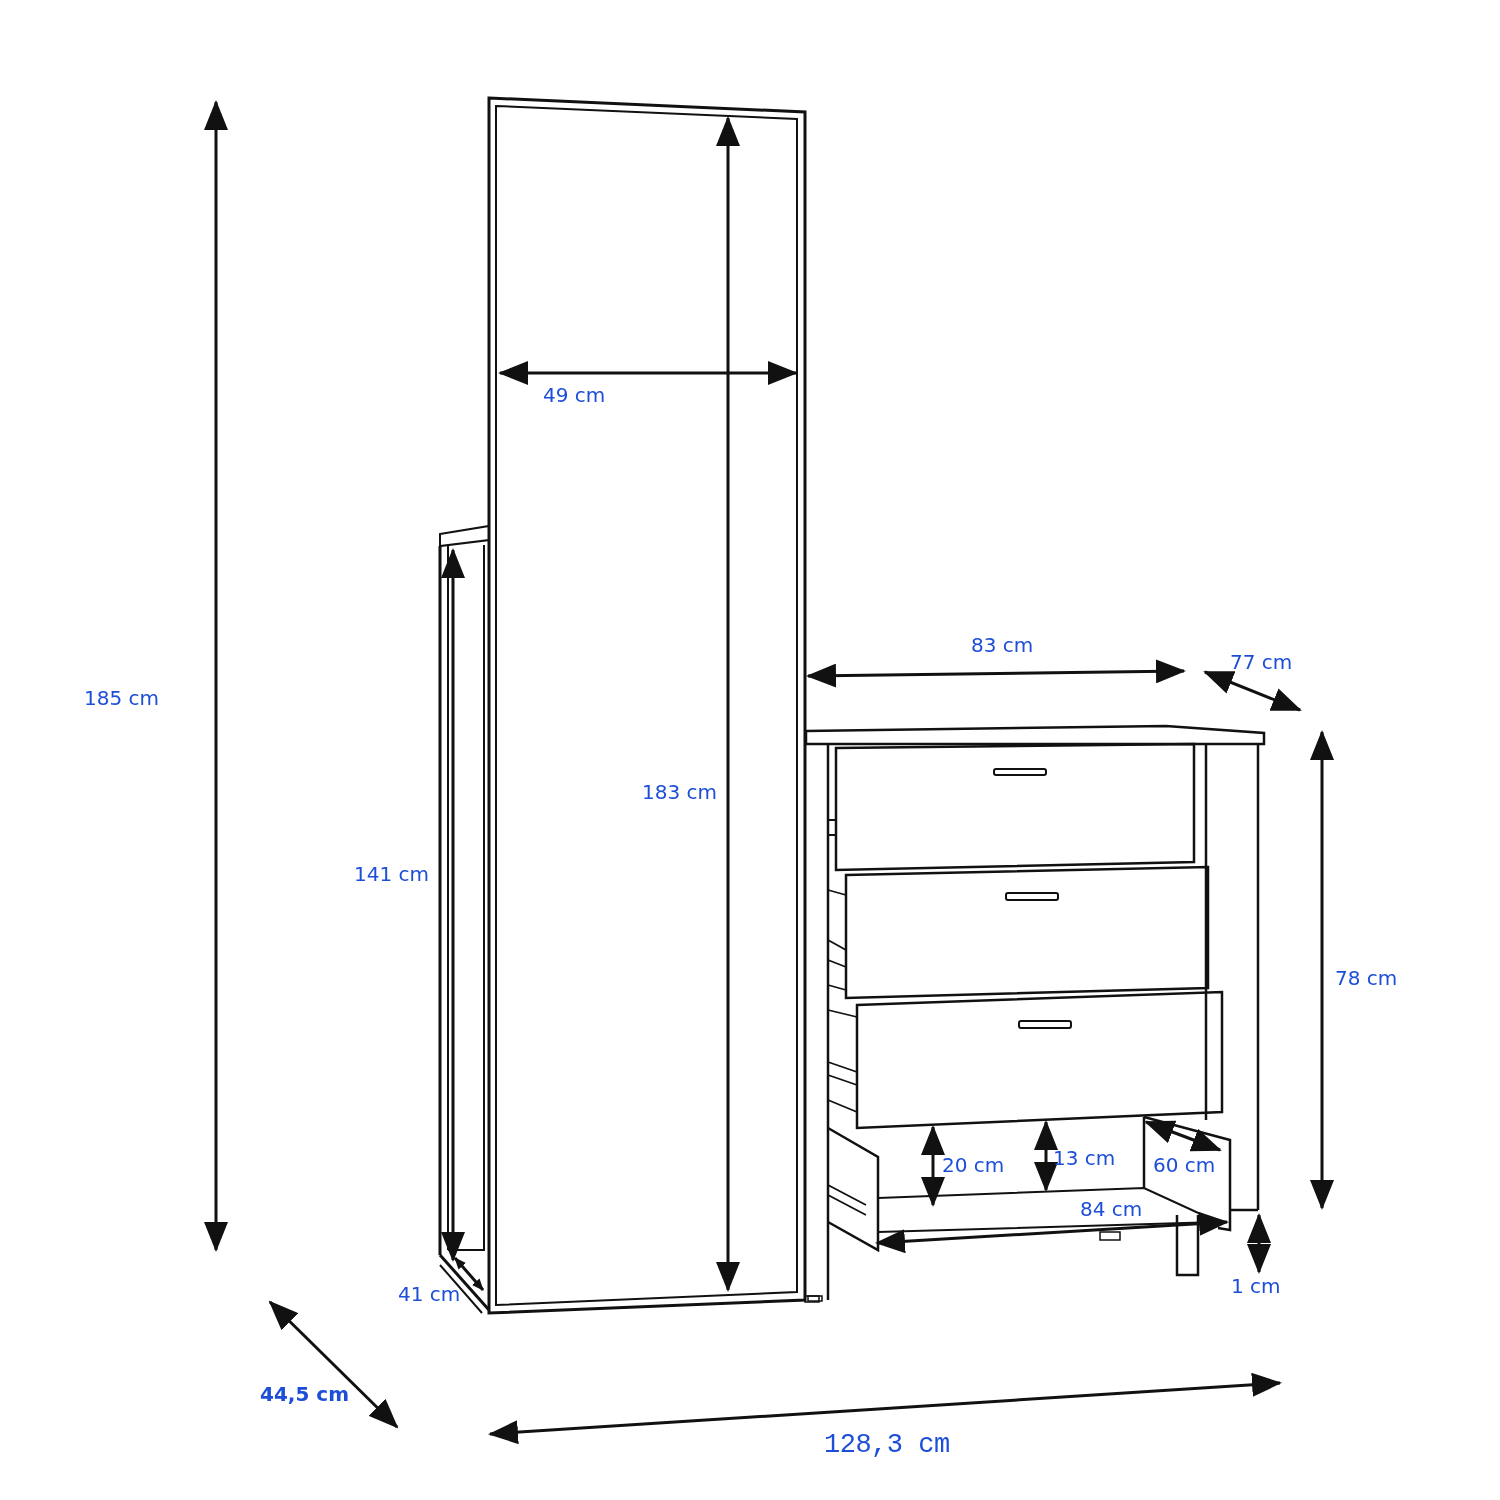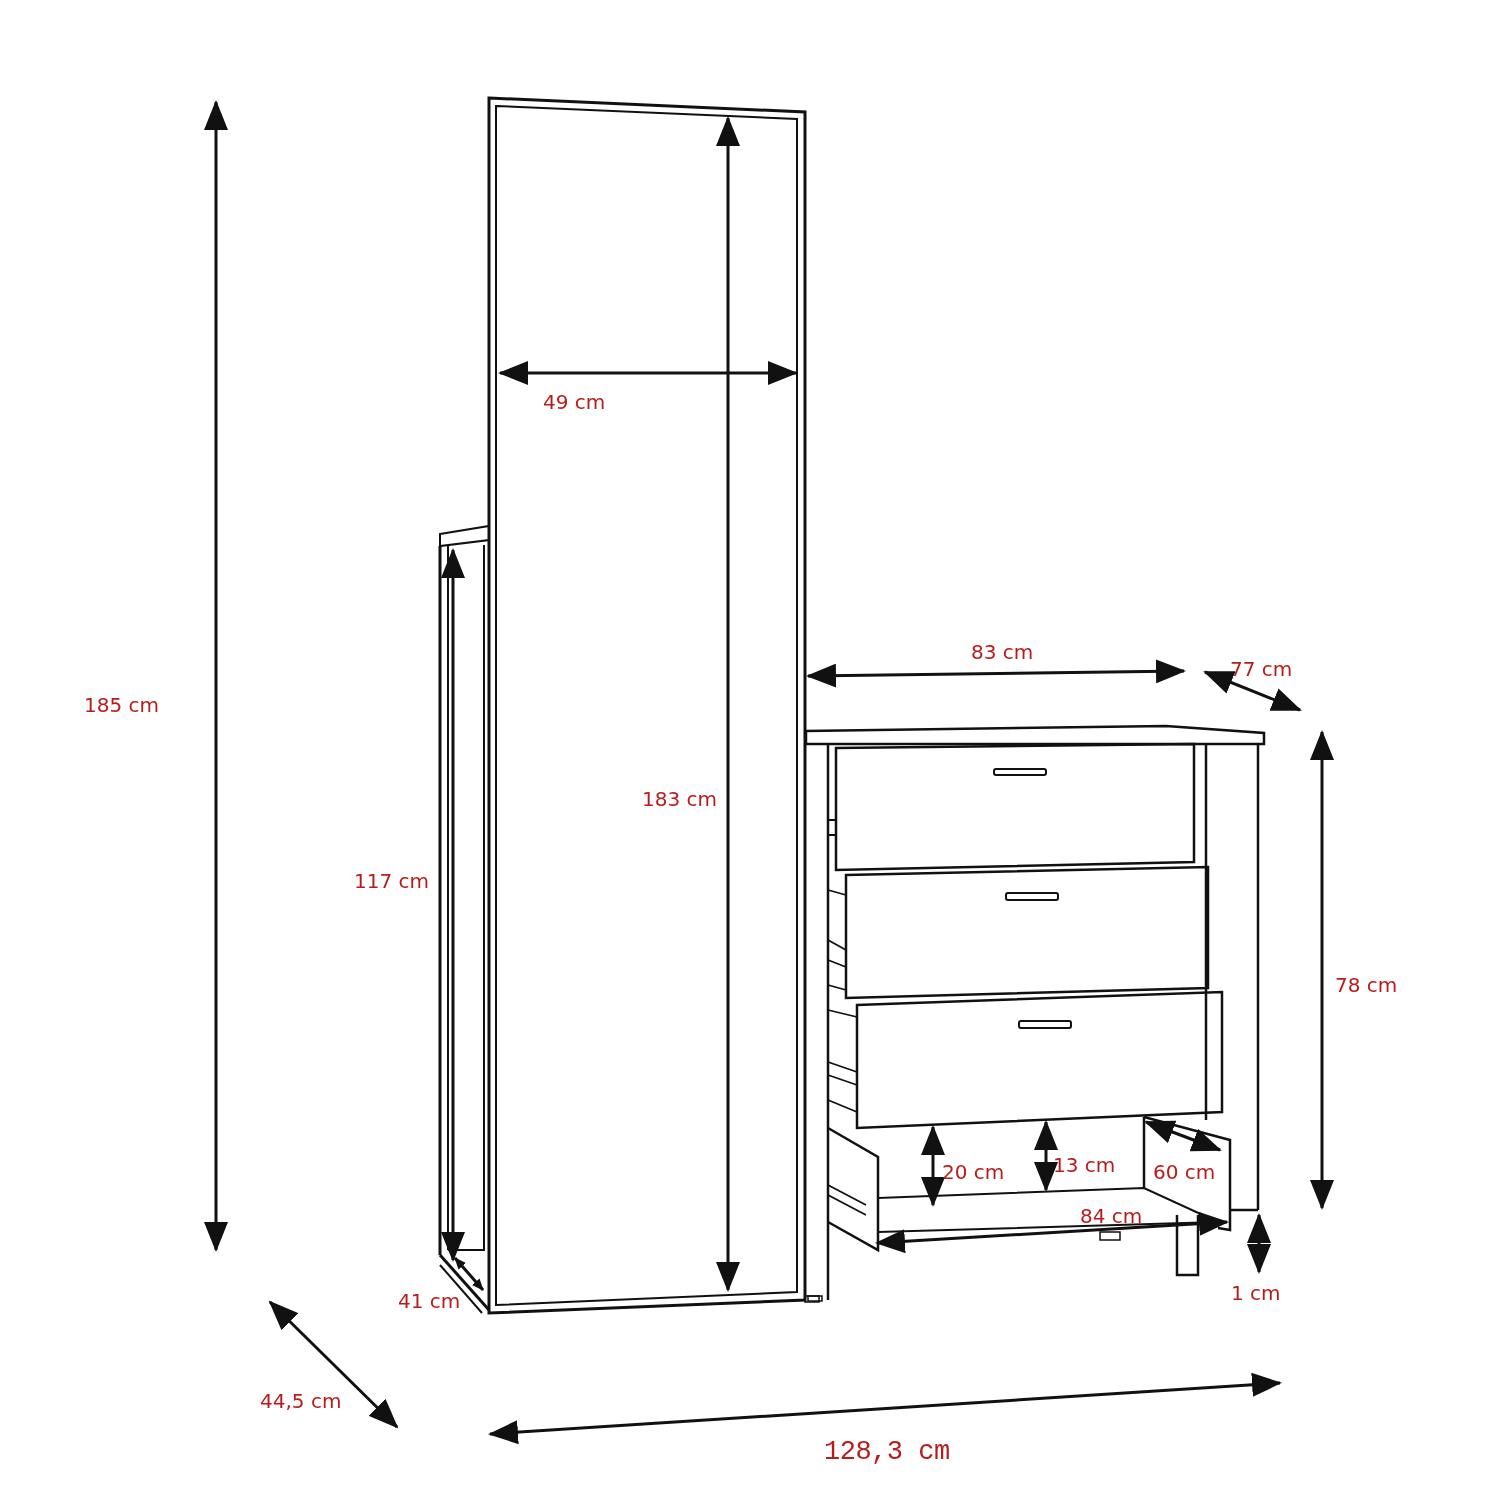--- a/index.html
+++ b/index.html
@@ -1,18 +1,18 @@
 <!DOCTYPE html>
 <html><head>
 <meta charset="utf-8">
 <style>
   html, body { margin: 0; padding: 0; background: #ffffff; }
   body { width: 1500px; height: 1500px; position: relative; overflow: hidden; font-family: "DejaVu Sans", sans-serif; }
   svg.drawing { position: absolute; left: 0; top: 0; }
-  .lbl { position: absolute; font-family: "DejaVu Sans", sans-serif; font-size: 20px; color: #b91c1c; white-space: nowrap; line-height: 1; margin-top: 7px; }
+  .lbl { position: absolute; font-family: "DejaVu Sans", sans-serif; font-size: 20px; color: #1d4ed8; white-space: nowrap; line-height: 1; }
   .lbl.narrow { font-family: Liberation Mono, monospace; font-size: 27px; letter-spacing: -0.5px; }
 </style>
 </head>
 <body>
 
 <svg class="drawing" width="1500" height="1500" viewBox="0 0 1500 1500" xmlns="http://www.w3.org/2000/svg">
   <defs>
     <marker id="ah" markerWidth="12" markerHeight="10" refX="11" refY="5" orient="auto-start-reverse" markerUnits="userSpaceOnUse">
       <path d="M0,0 L12,5 L0,10 Z" fill="#111"></path>
     </marker>
@@ -86,23 +86,23 @@
     <line x1="933" y1="1127" x2="933" y2="1205" marker-start="url(#ahb)" marker-end="url(#ahb)"></line>
     <line x1="1046" y1="1122" x2="1046" y2="1190" marker-start="url(#ahb)" marker-end="url(#ahb)"></line>
     <line x1="1146" y1="1122" x2="1220" y2="1150" marker-start="url(#ahb)" marker-end="url(#ahb)"></line>
     <line x1="877" y1="1243" x2="1227" y2="1222" marker-start="url(#ahb)" marker-end="url(#ahb)"></line>
   </g>
 </svg>
 
 <span class="lbl" style="left:84px; top:688px;">185 cm</span>
 <span class="lbl" style="left:543px; top:385px;">49 cm</span>
 <span class="lbl" style="left:642px; top:782px;">183 cm</span>
-<span class="lbl" style="left:354px; top:864px;">117 cm</span>
+<span class="lbl" style="left:354px; top:864px;">141 cm</span>
 <span class="lbl" style="left:398px; top:1284px;">41 cm</span>
-<span class="lbl" style="left:260px; top:1384px;">44,5 cm</span>
+<span class="lbl" style="left:260px; top:1384px;font-weight:bold;">44,5 cm</span>
 <span class="lbl narrow" style="left:824px; top:1432px;">128,3 cm</span>
 <span class="lbl" style="left:971px; top:635px;">83 cm</span>
 <span class="lbl" style="left:1230px; top:652px;">77 cm</span>
 <span class="lbl" style="left:1335px; top:968px;">78 cm</span>
 <span class="lbl" style="left:1231px; top:1276px;">1 cm</span>
 <span class="lbl" style="left:942px; top:1155px;">20 cm</span>
 <span class="lbl" style="left:1053px; top:1148px;">13 cm</span>
 <span class="lbl" style="left:1153px; top:1155px;">60 cm</span>
 <span class="lbl" style="left:1080px; top:1199px;">84 cm</span>
 

